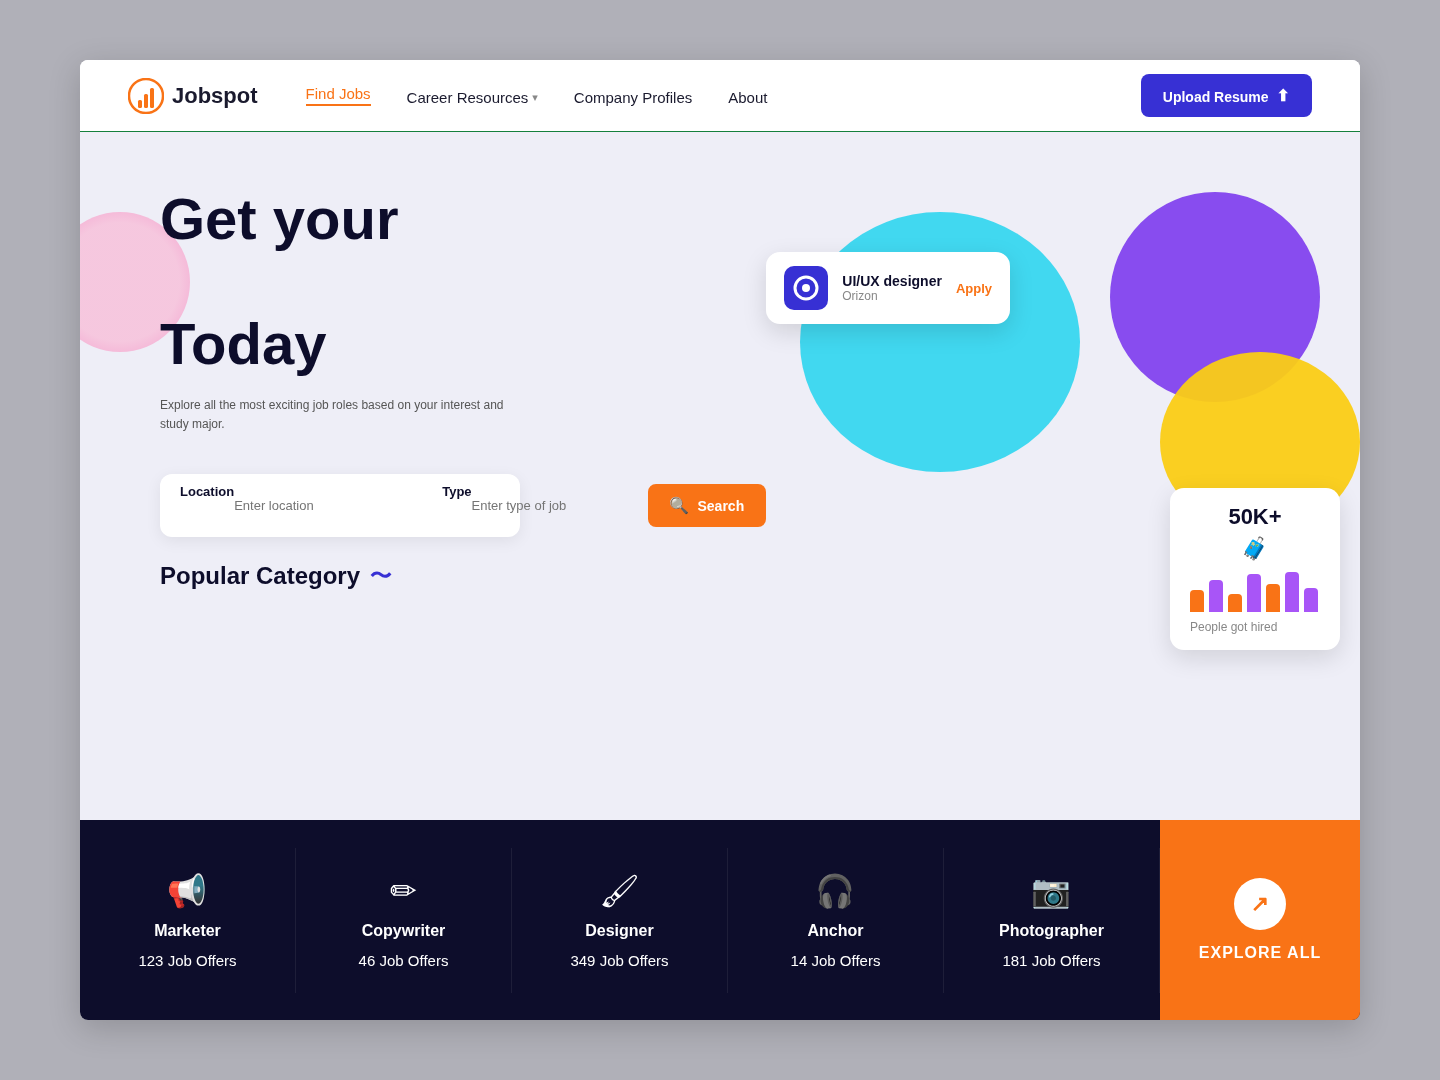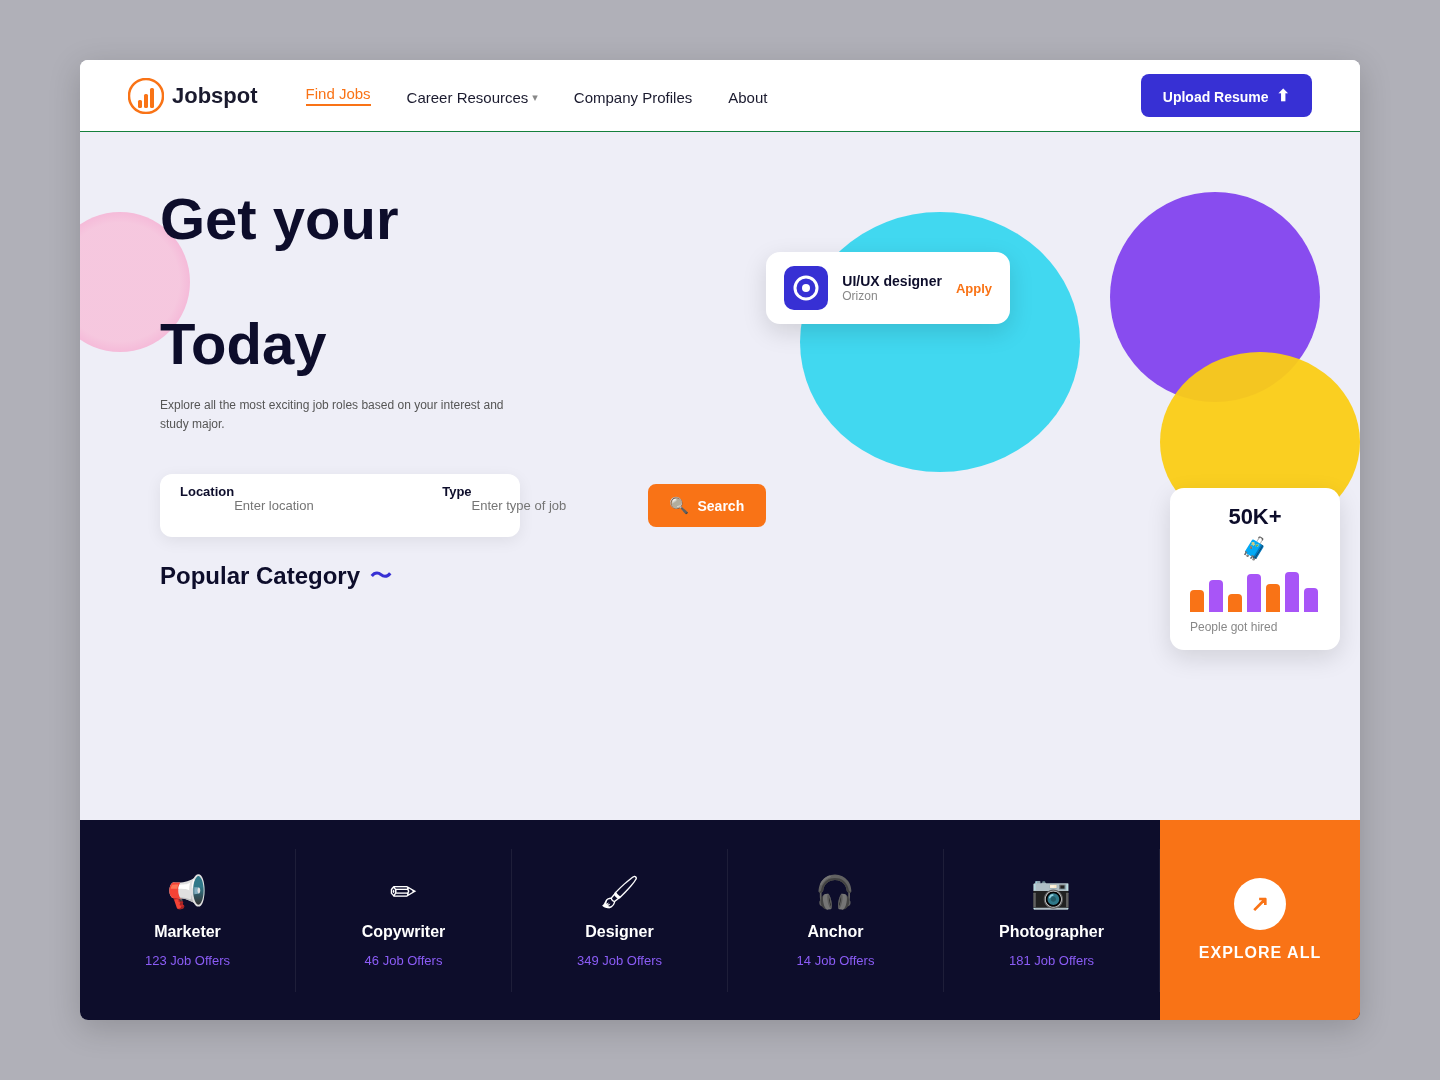--- a/index.html
+++ b/index.html
@@ -334,22 +334,22 @@
     .category-icon {
       font-size: 32px;
       color: #fff;
     }
     .category-name {
       font-size: 16px;
       font-weight: 700;
       color: #fff;
     }
     .category-count {
-      font-size: 13px;
-      color: #8b5cf6;
+      font-size: 15px;
+      color: #ffffff;
     }
     .explore-all {
       width: 200px;
       height: 200px;
       background: #f97316;
       display: flex;
       flex-direction: column;
       align-items: center;
       justify-content: center;
       cursor: pointer;

